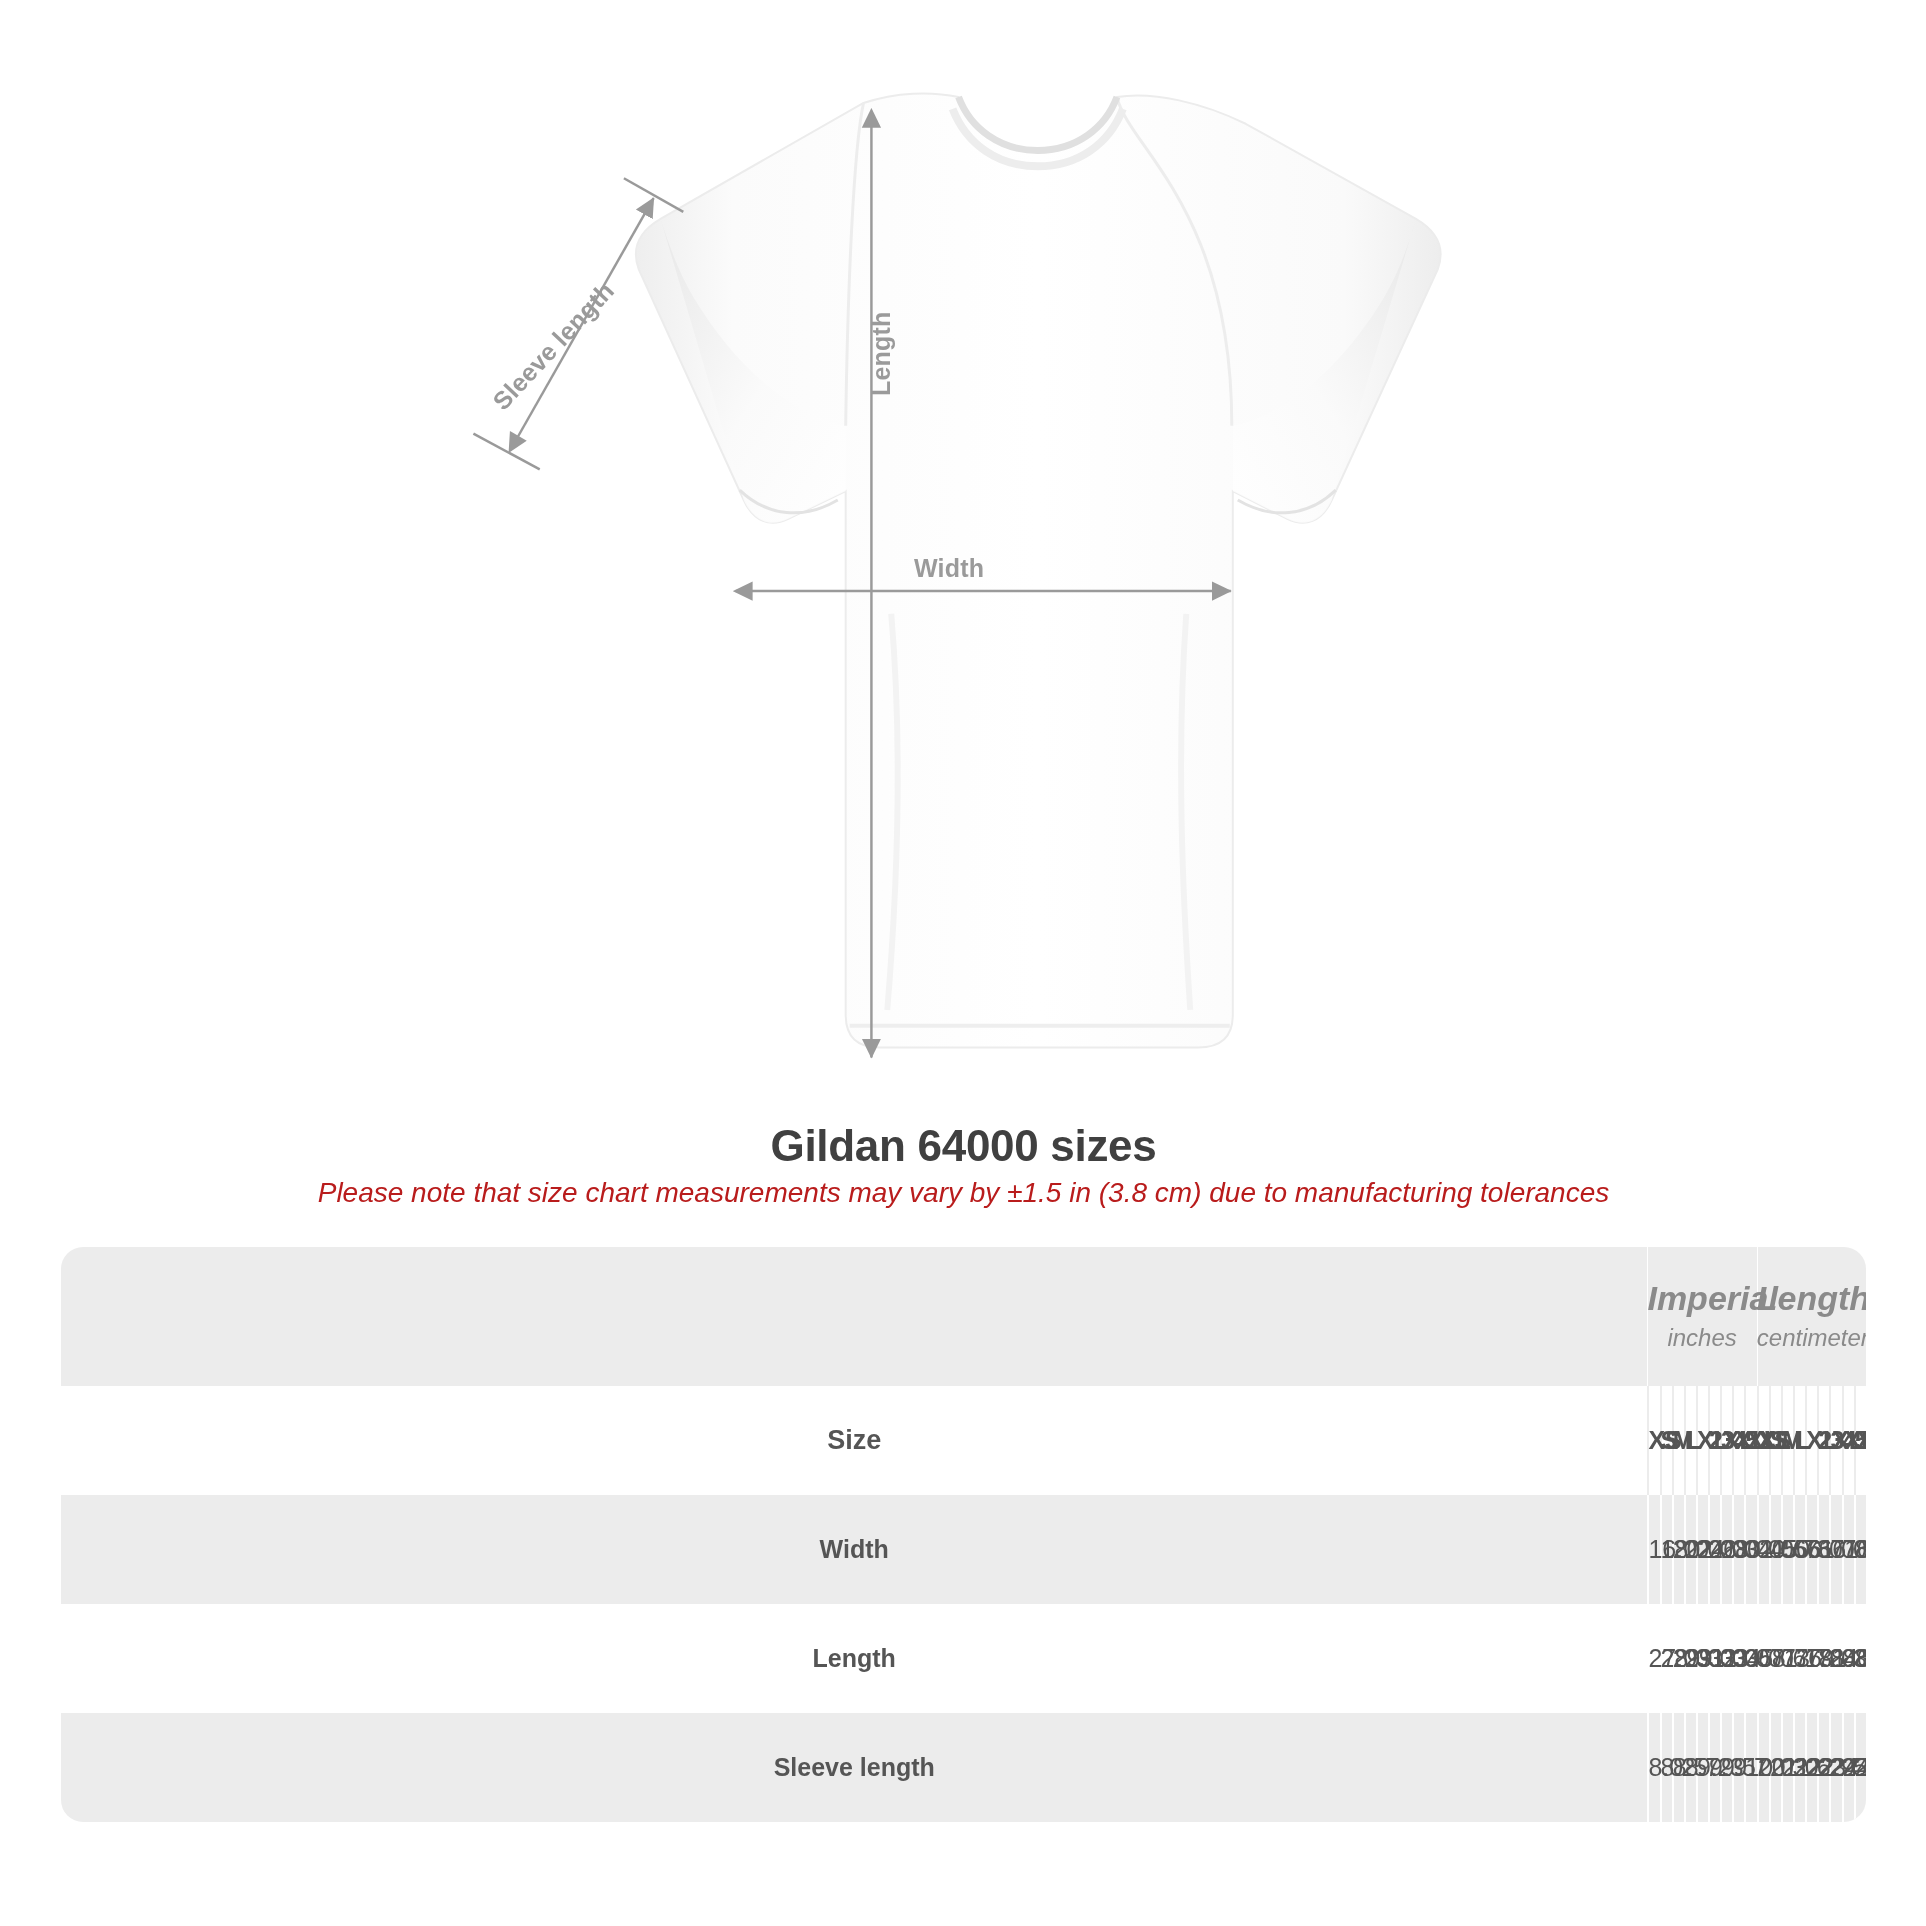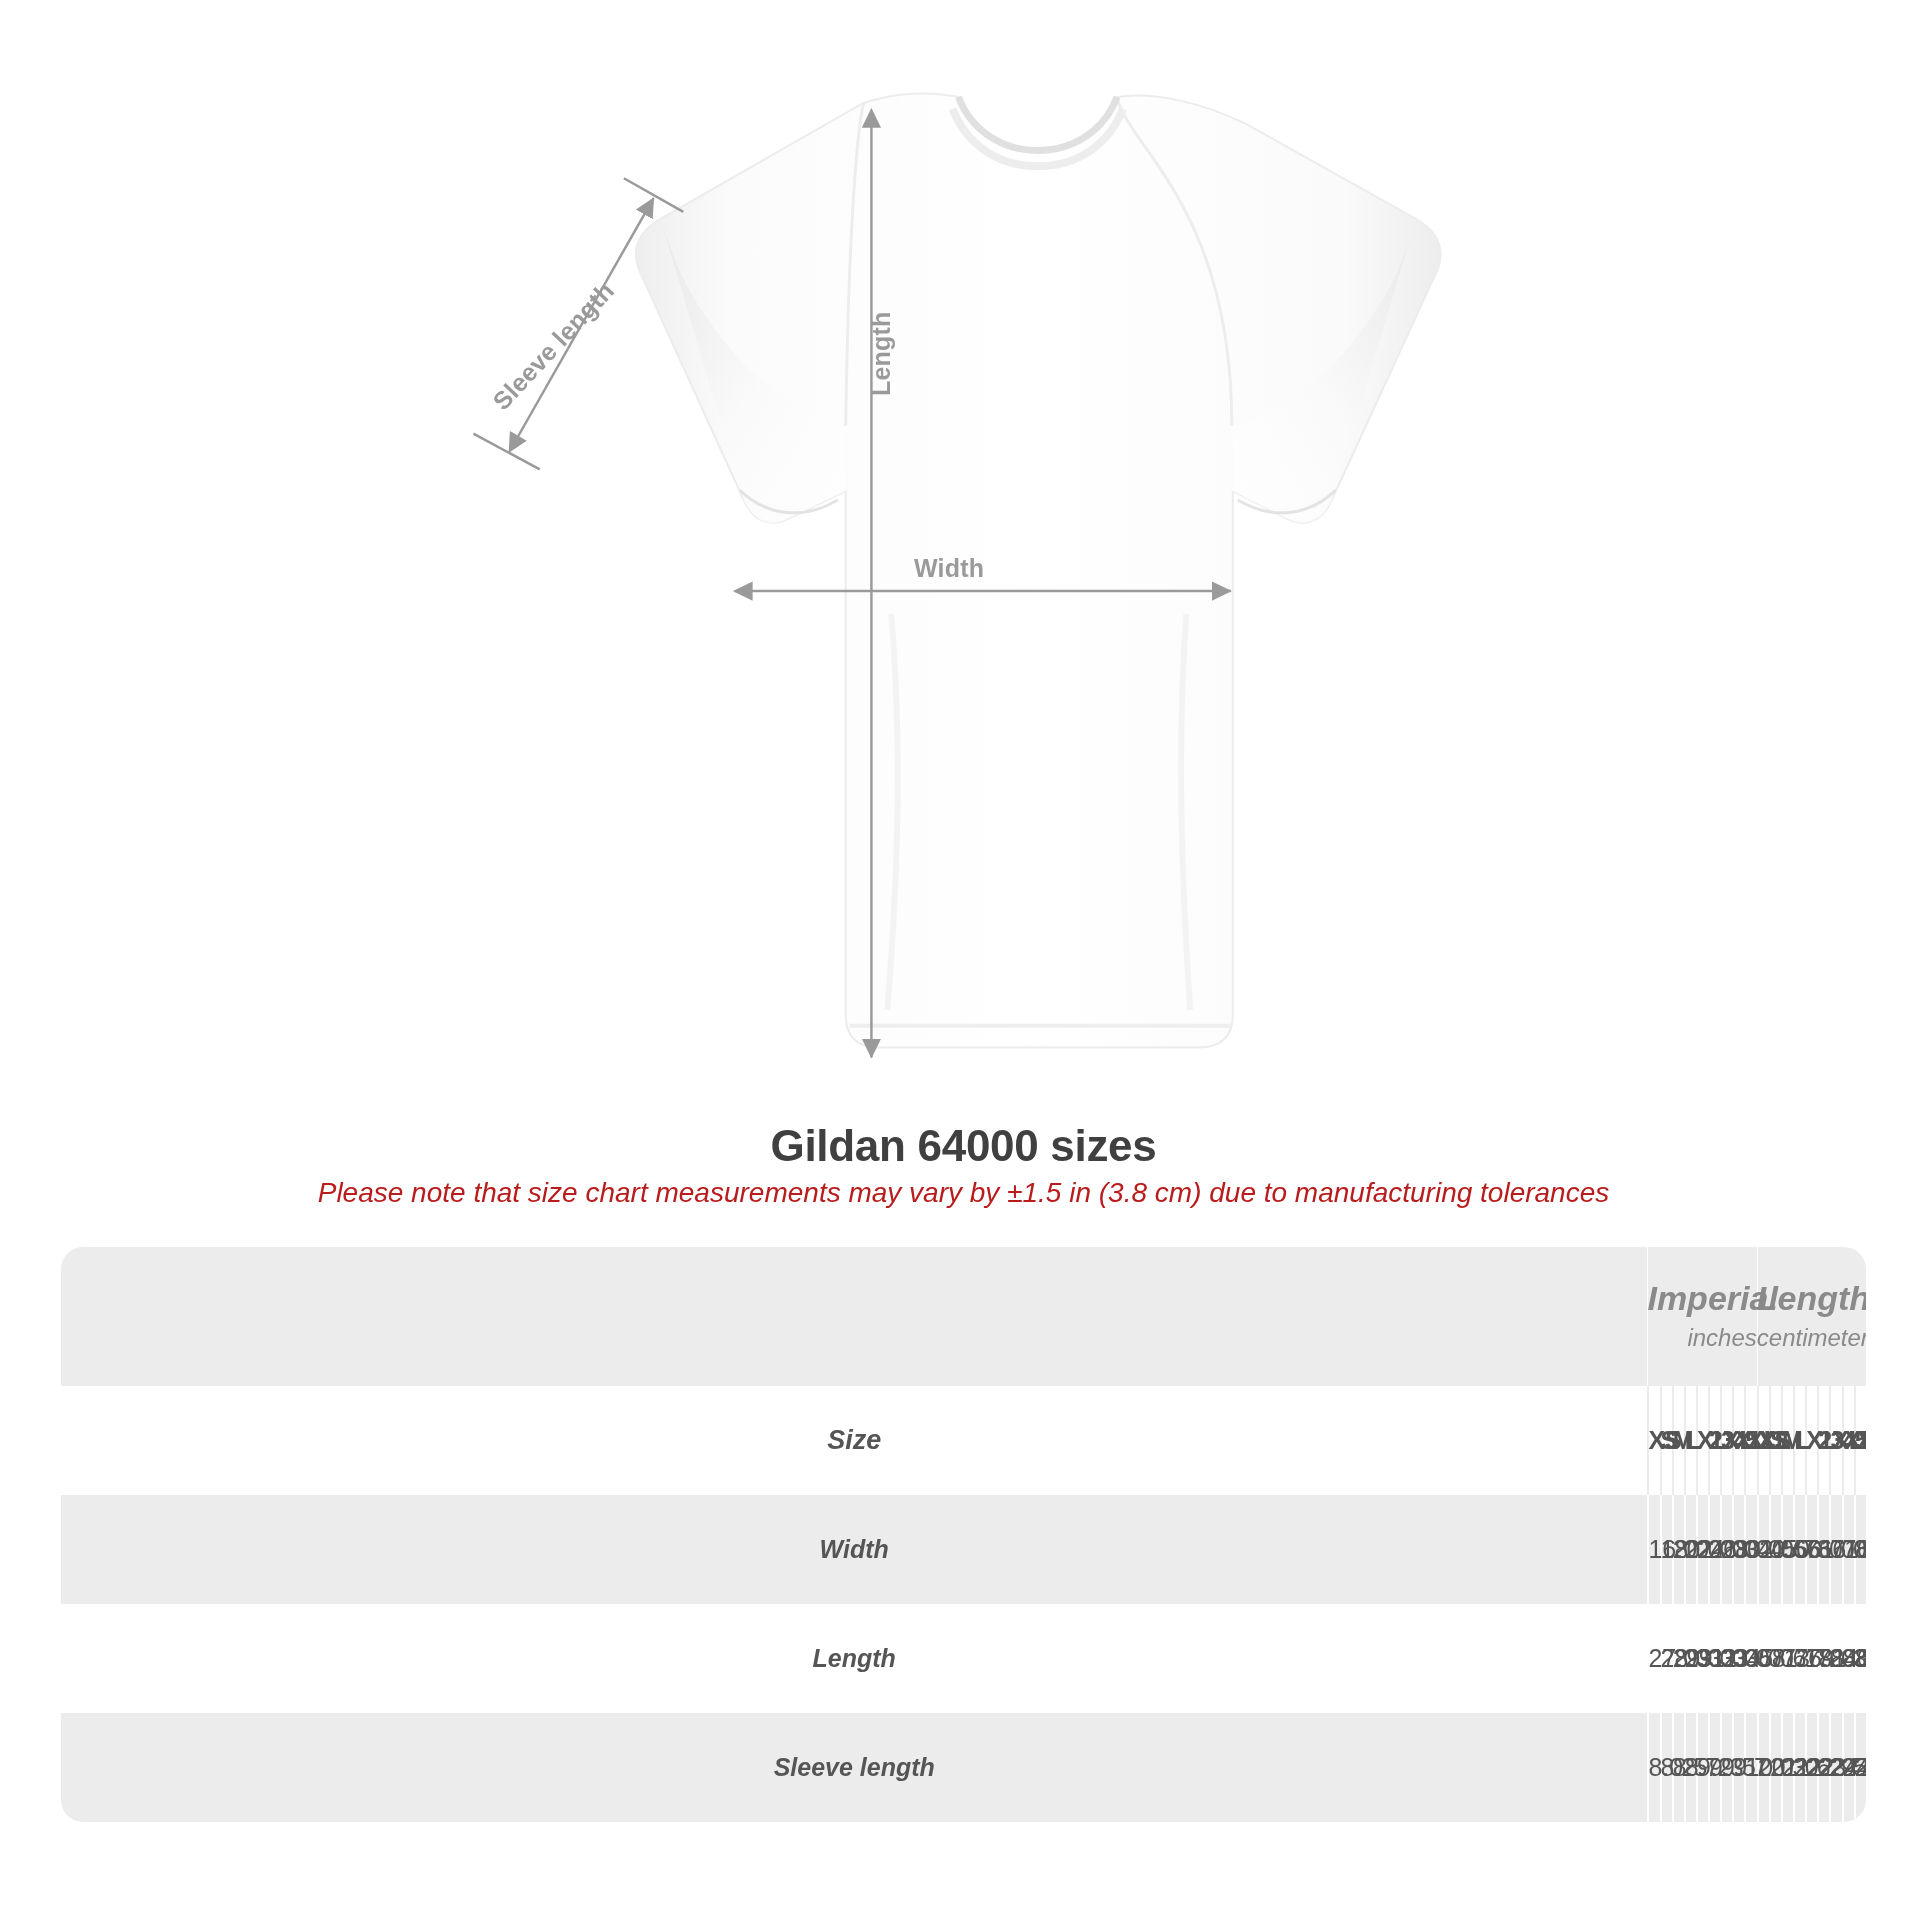--- a/index.html
+++ b/index.html
@@ -105,21 +105,20 @@
     font-style: italic;
     font-weight: bold;
     color: #8a8a8a;
     line-height: 1.05;
   }
   .unit-sub {
     font-size: 24px;
     font-style: italic;
     color: #8a8a8a;
     margin-top: 8px;
-    text-align: right;
   }
   .size-row td {
     background: #ffffff;
     height: 107px;
     font-weight: bold;
     color: #6b6b6b;
     font-size: 26px;
   }
   .size-row td.rowhead {
     font-size: 27px;
@@ -130,21 +129,20 @@
   .data-row.shaded td {
     background: #ececec;
   }
   .data-row.plain td {
     background: #ffffff;
   }
   td.rowhead {
     font-weight: bold;
     color: #585858;
     font-size: 27px;
-    font-style: italic;
   }
   
   .size-table td + td {
     box-shadow: inset 1px 0 0 #ffffff;
   }
   .data-row.shaded td + td {
     box-shadow: inset 2px 0 0 #ffffff;
   }
   .size-row td + td {
     box-shadow: inset 2px 0 0 #ececec;

